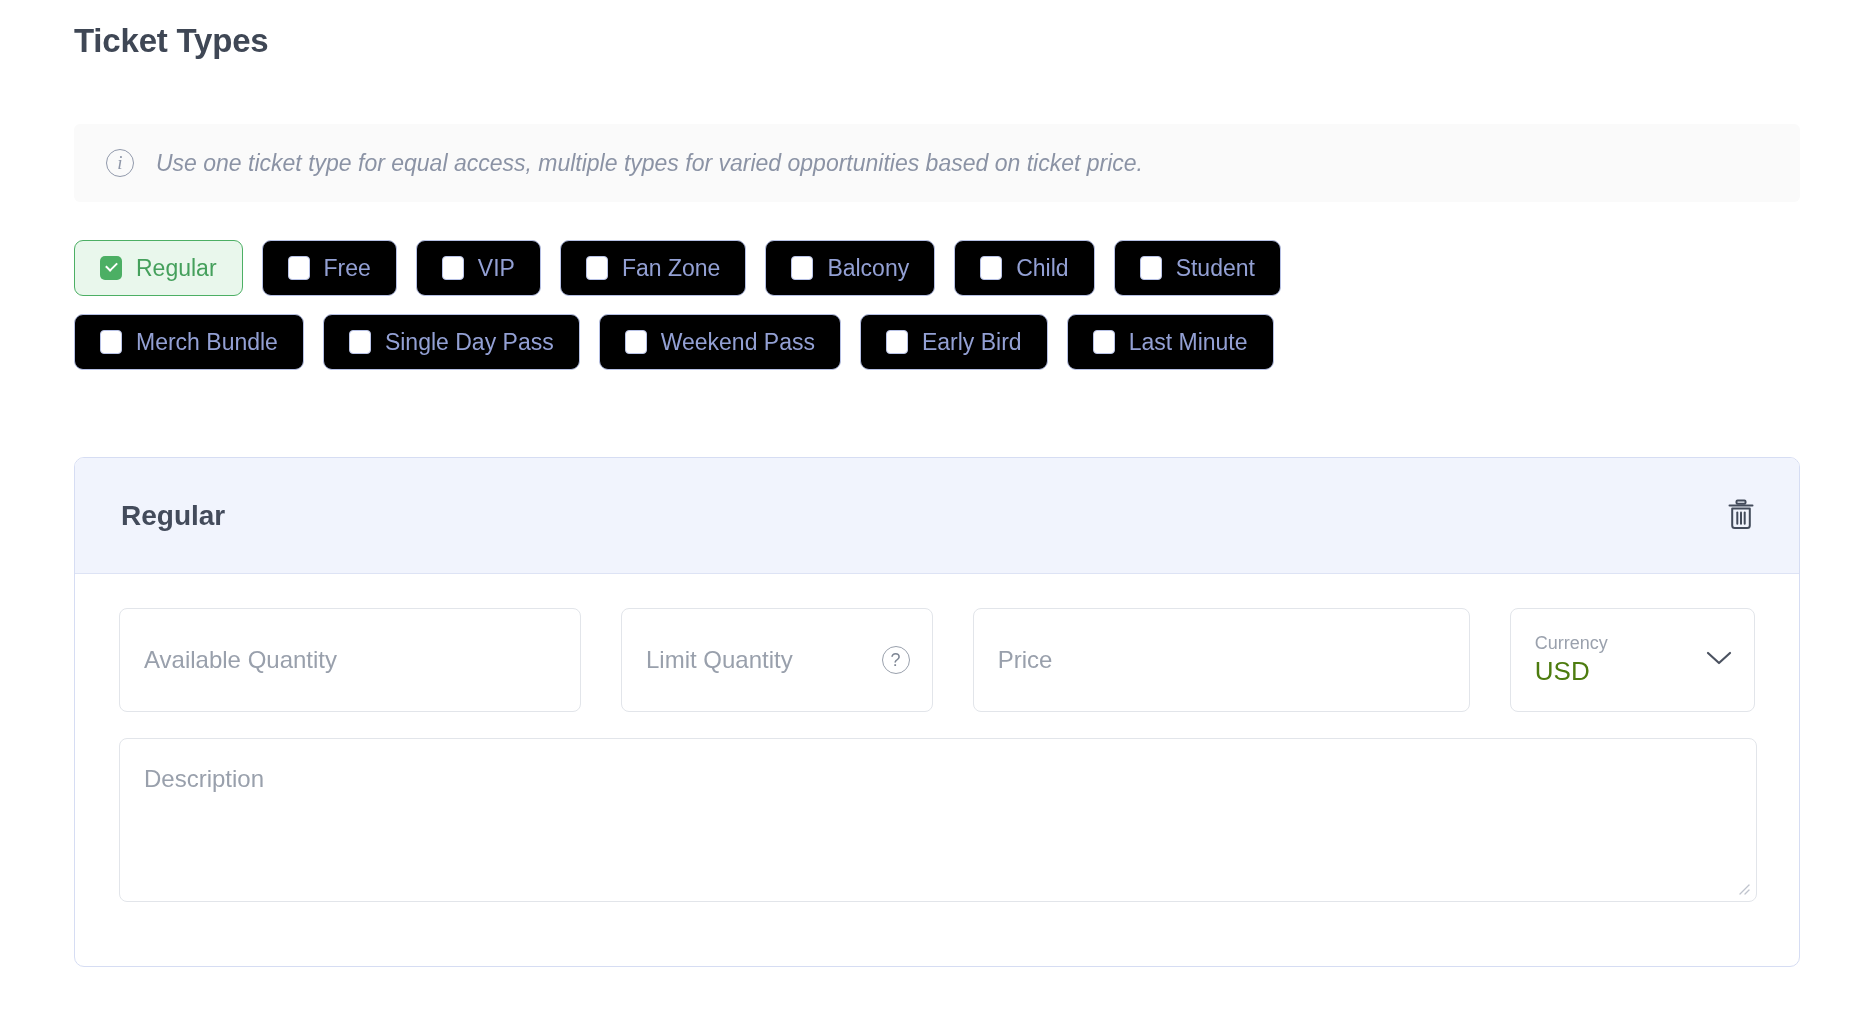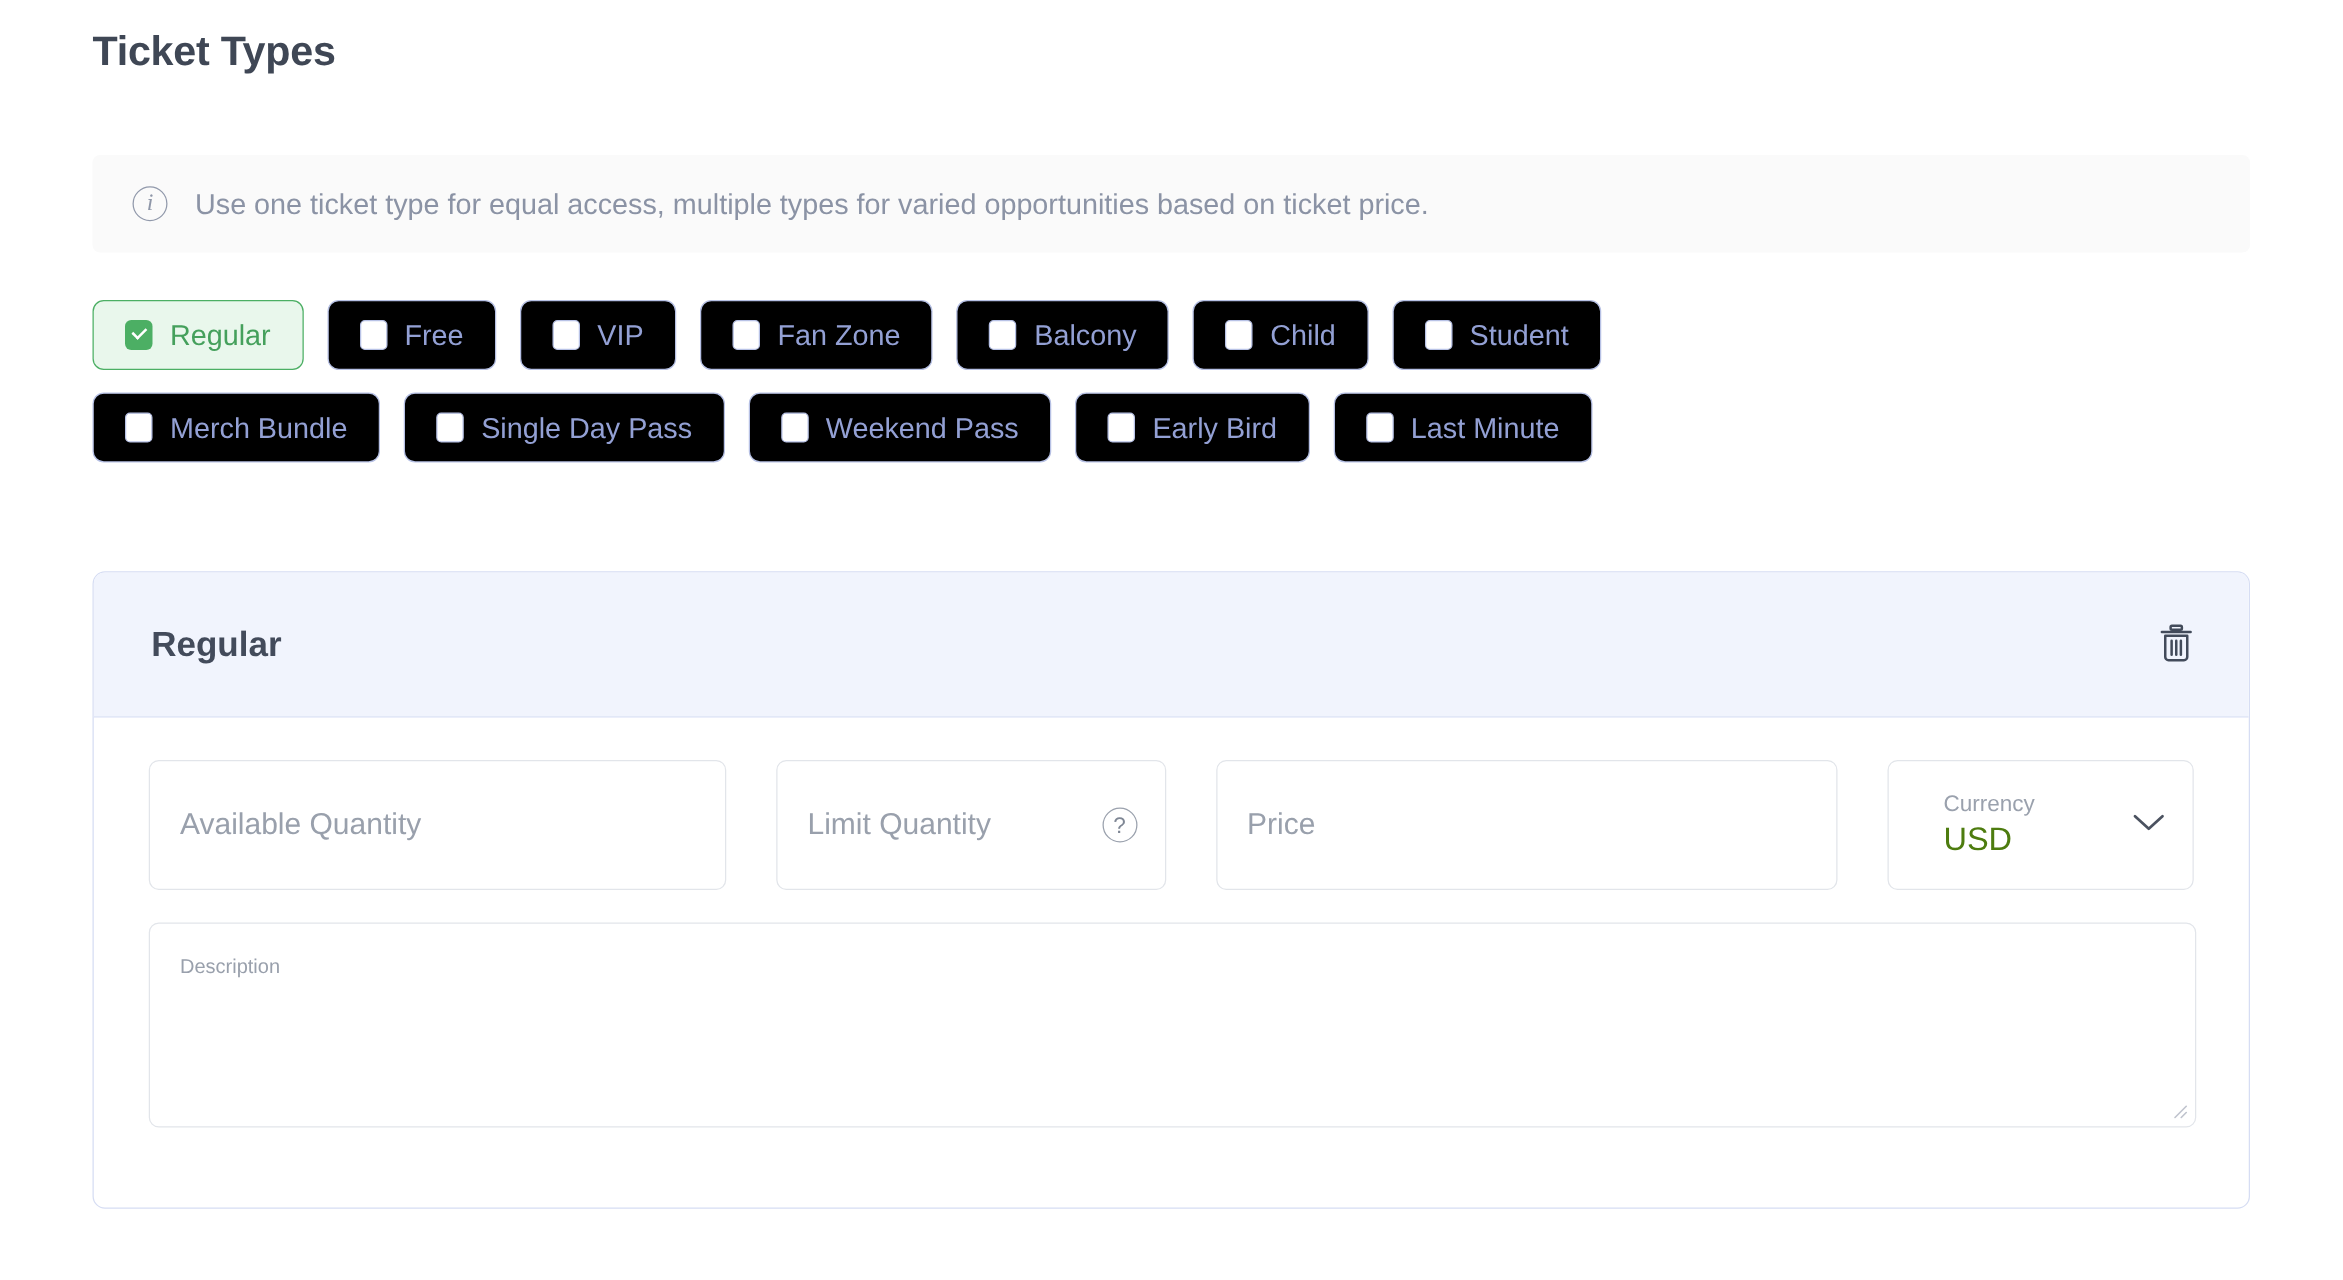--- a/index.html
+++ b/index.html
@@ -48,20 +48,21 @@
     font-family: "Liberation Serif", serif;
     font-style: italic;
     font-size: 19px;
     color: #8e96a8;
     flex: 0 0 auto;
     margin-right: 22px;
   }
   .info-text {
     font-size: 23px;
     color: #8b93a5;
+    font-style: italic;
   }
 
   
   .chip-rows {
     position: absolute;
     left: 74px; top: 240px;
     width: 1740px;
   }
   .chip-row {
     display: flex;
@@ -193,37 +194,37 @@
     width: 250px; height: 104px;
     border: 1.5px solid #e2e5ea;
     border-radius: 8px;
     background: #fff;
     display: flex;
     align-items: center;
     justify-content: space-between;
     padding: 0 22px 0 24px;
     cursor: pointer;
   }
-  .currency-inner { display: flex; flex-direction: column; justify-content: center; margin-left: 20px; }
+  .currency-inner { display: flex; flex-direction: column; justify-content: center; }
   .currency-label { font-size: 18px; color: #9aa1ad; line-height: 1.3; }
   .currency-value { font-size: 26px; color: #4d7c0f; line-height: 1.25; }
 
   .desc-field {
     margin-top: 26px;
     width: 1638px; height: 164px;
     border: 1.5px solid #e2e5ea;
     border-radius: 8px;
     background: #fff;
     position: relative;
     cursor: text;
   }
   .desc-ph {
     position: absolute;
     left: 24px; top: 26px;
-    font-size: 16px;
+    font-size: 24px;
     color: #99a0ac;
   }
   .resize-handle {
     position: absolute;
     right: 5px; bottom: 5px;
     width: 16px; height: 16px;
     opacity: 0.55;
     cursor: nwse-resize;
   }
 </style>

